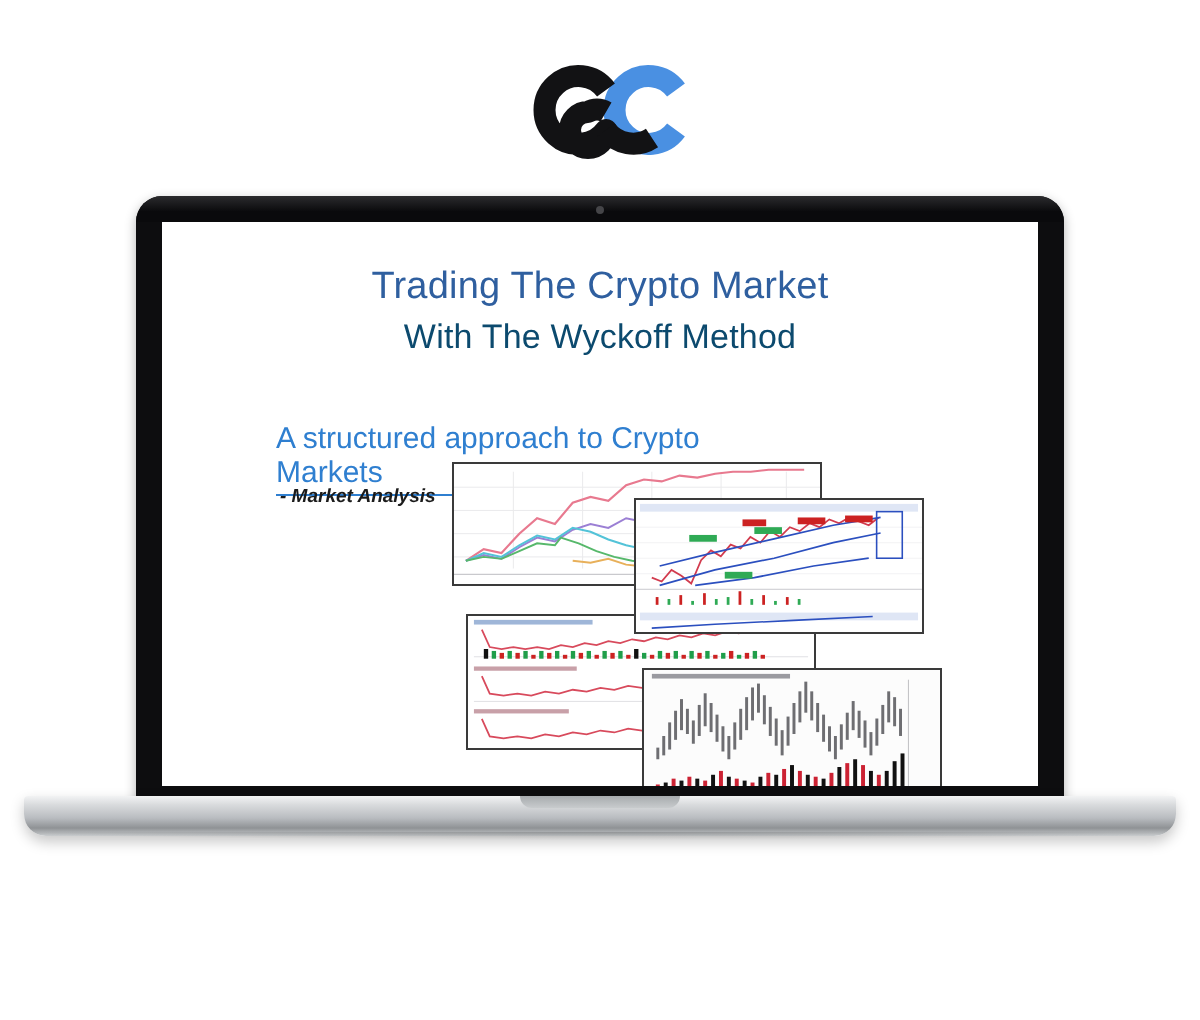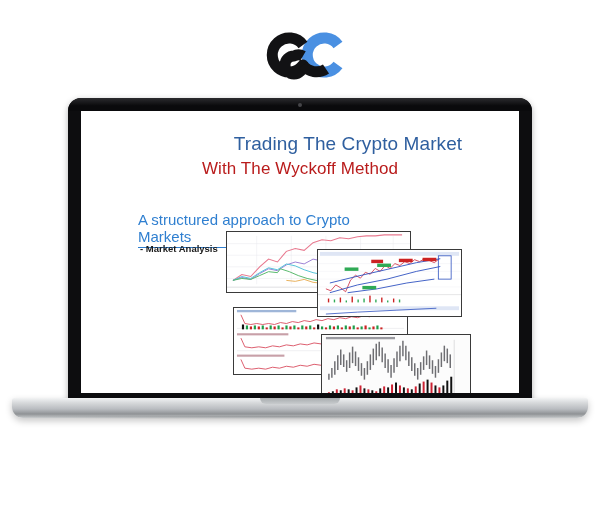--- a/index.html
+++ b/index.html
@@ -109,30 +109,29 @@
   }
   #slide-title {
     position: absolute;
     left: 0; top: 22px;
     width: 100%;
     text-align: center;
     font-size: 19px;
     font-weight: 400;
     color: #2f5f9f;
     letter-spacing: 0.1px;
-    margin-left: 48px;
   }
   #slide-subtitle {
     position: absolute;
     left: 0; top: 48px;
     width: 100%;
     text-align: center;
     font-size: 17px;
     font-weight: 400;
-    color: #b91c1c;
+    color: #0c4a6e;
     letter-spacing: 0.1px;
   }
   #slide-heading-wrap {
     position: absolute;
     left: 57px;
     top: 100px;
     width: 245px;
   }
   #slide-heading {
     font-size: 15px;
@@ -151,20 +150,21 @@
     top: 132px;
     width: 130px;
   }
   .bullet-item {
     font-size: 9.5px;
     font-weight: bold;
     color: #1b1b1b;
     height: 31px;
     line-height: 11px;
     white-space: nowrap;
+    font-style: italic;
   }
 
   
   .thumb {
     position: absolute;
     background: #ffffff;
     border: 1.6px solid #3a3a3a;
     box-sizing: border-box;
     overflow: hidden;
   }

